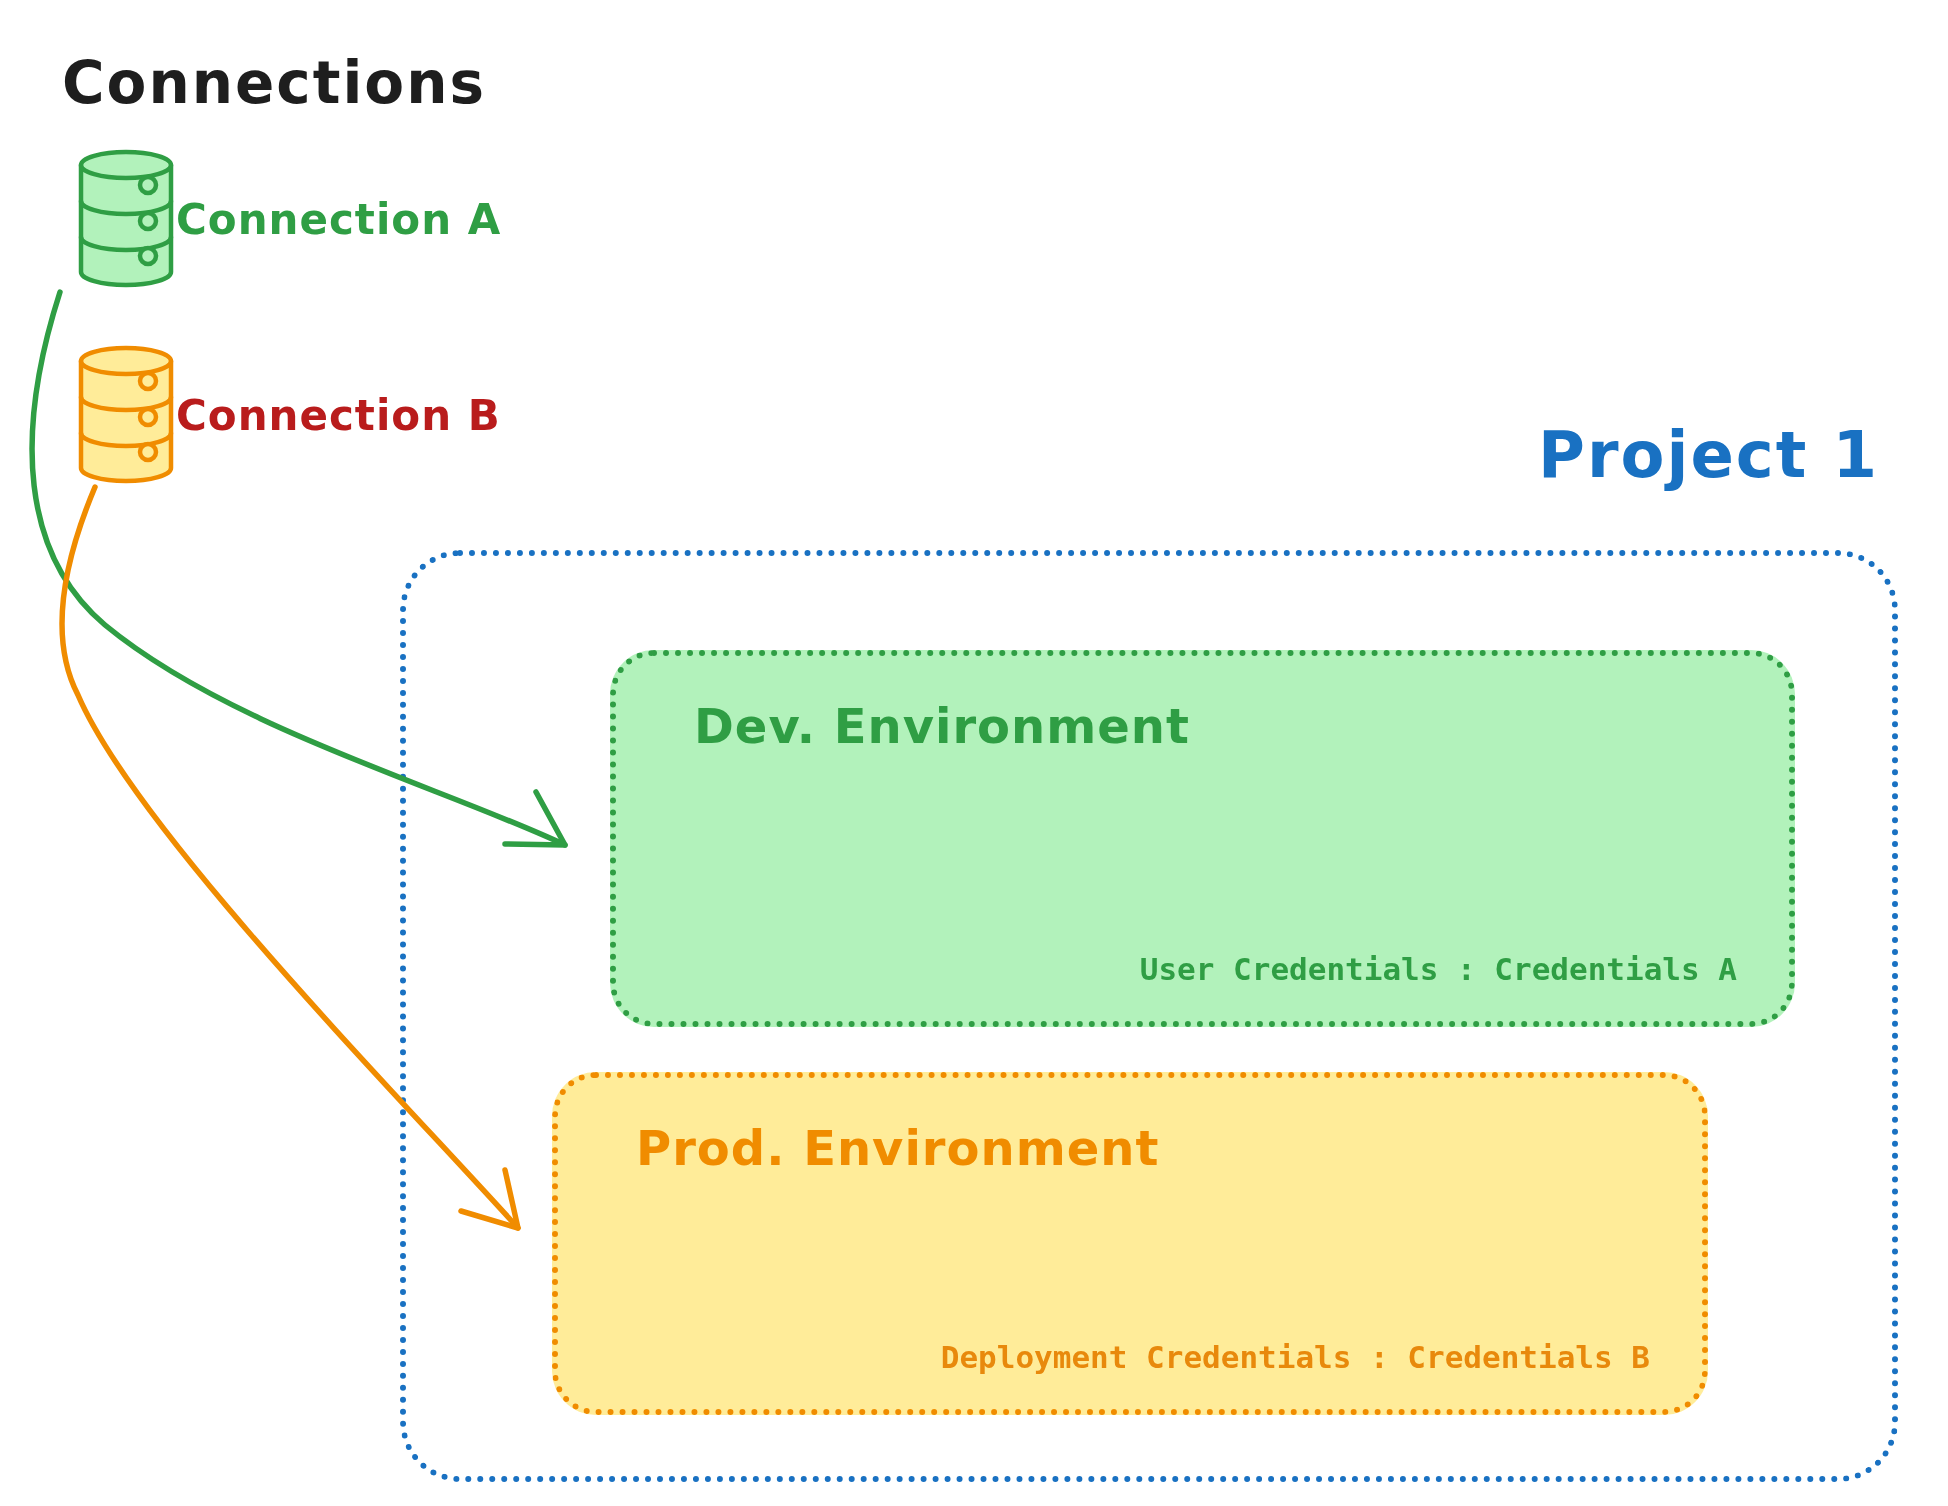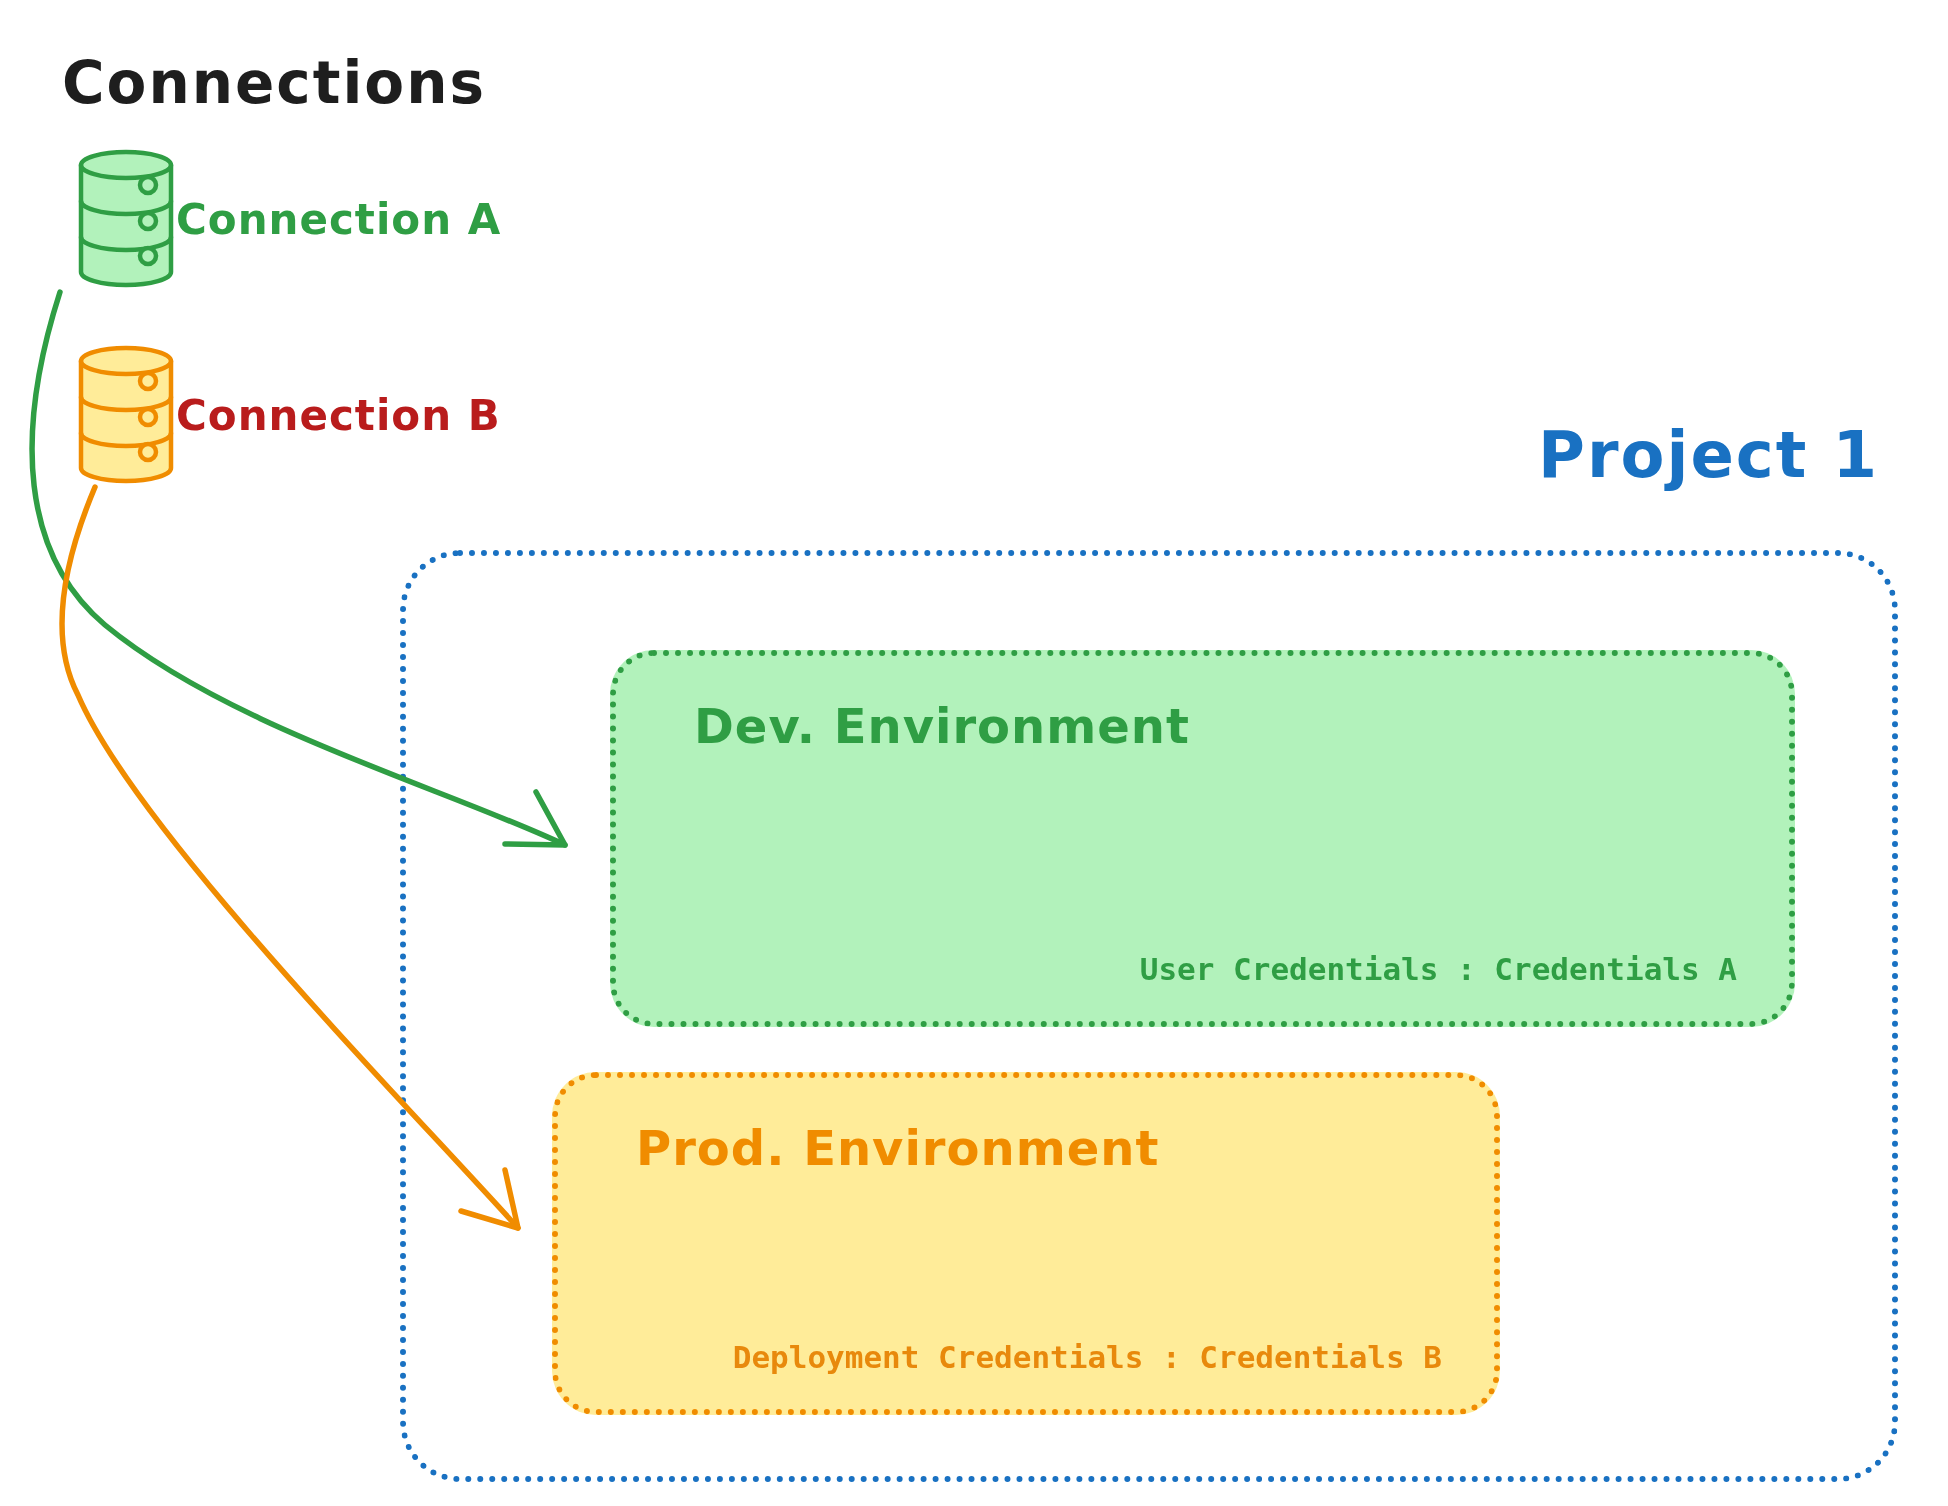--- a/index.html
+++ b/index.html
@@ -34,21 +34,21 @@
     left:400px;top:550px;width:1498px;height:932px;
     border:6px dotted #1971c2;border-radius:60px;
     background:transparent;box-sizing:border-box;
   }
   .env-box{box-sizing:border-box;border-radius:44px;}
   .dev-box{
     left:610px;top:650px;width:1185px;height:377px;
     background:#b2f2bb;border:6px dotted #2f9e44;
   }
   .prod-box{
-    left:552px;top:1072px;width:948px;height:343px;
+    left:552px;top:1072px;width:1156px;height:343px;
     background:#ffec99;border:6px dotted #f08c00;
   }
   .env-title{
     position:absolute;left:78px;top:42px;
     font-size:48px;font-weight:bold;letter-spacing:1px;white-space:nowrap;
   }
   .dev-box .env-title{color:#2f9e44;}
   .prod-box .env-title{color:#f08c00;}
   .env-cred{
     position:absolute;right:52px;bottom:34px;

